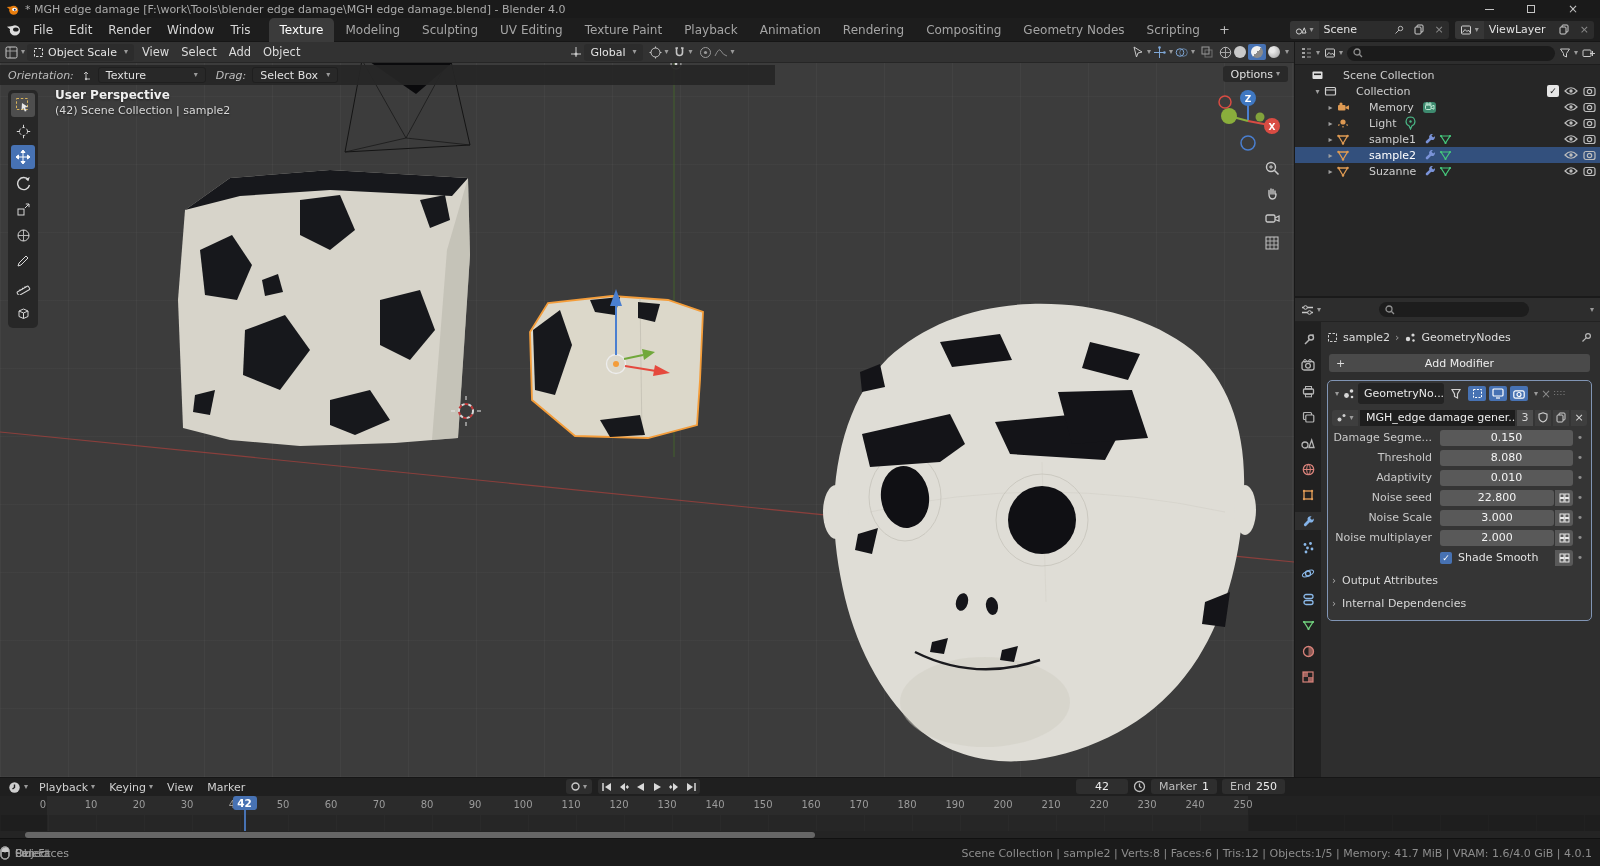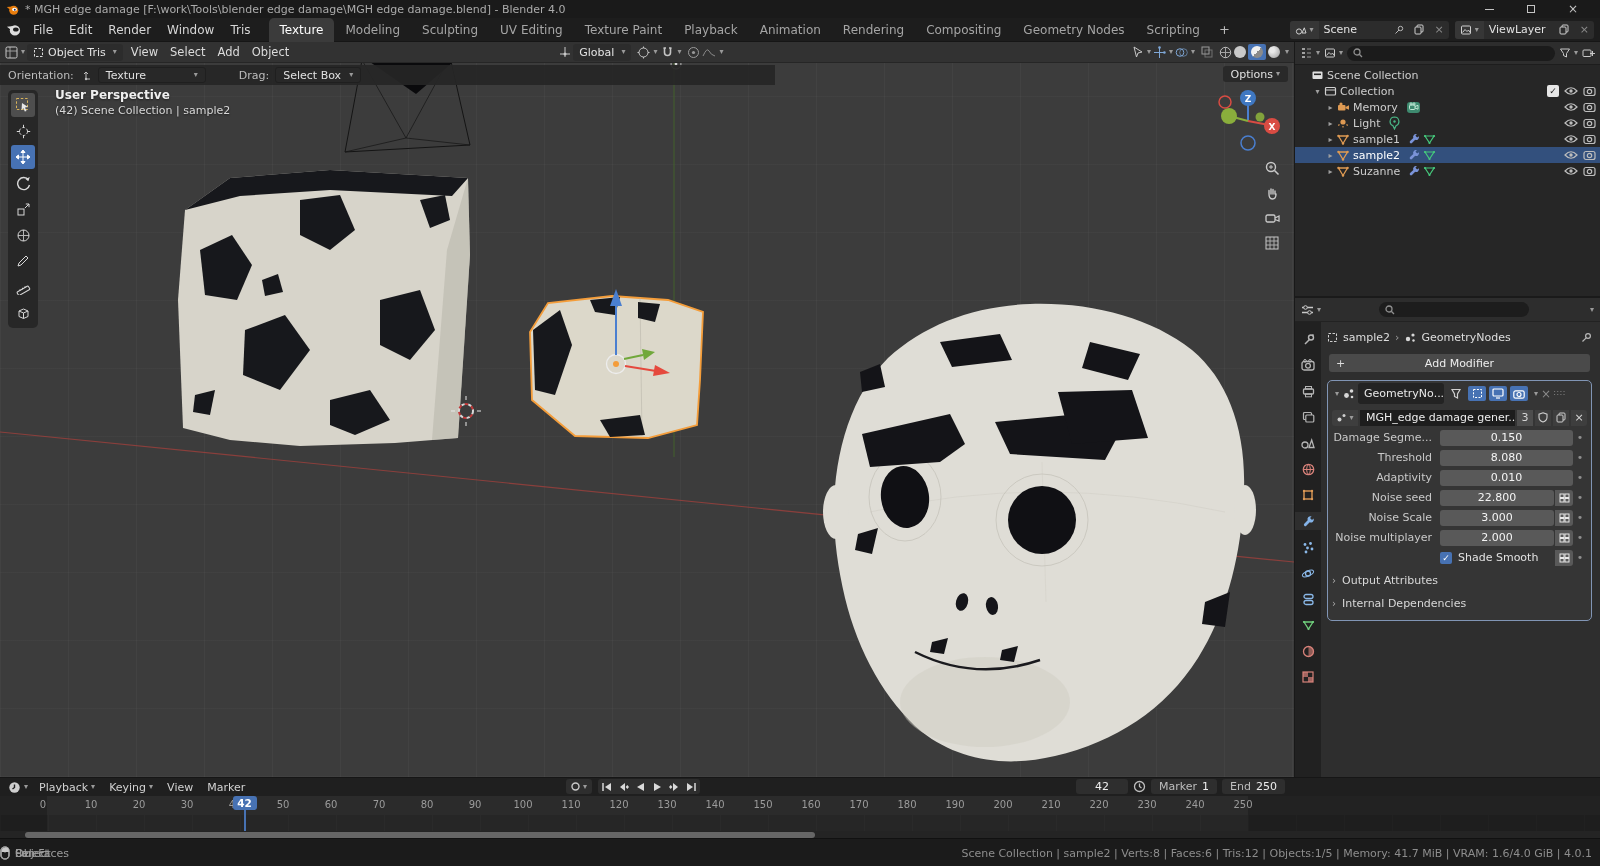--- a/index.html
+++ b/index.html
@@ -39,21 +39,21 @@
   #vpgrid { position:absolute; inset:0;
     background-image:repeating-linear-gradient(90deg, rgba(255,255,255,.03) 0 1px, transparent 1px 68px),
                      repeating-linear-gradient(0deg, rgba(255,255,255,.025) 0 1px, transparent 1px 68px); }
   #vheader { position:absolute; top:0; left:0; width:100%; height:21px; background:#323232; display:flex; align-items:center; gap:2px; padding:0 5px; border-bottom:1px solid #262626; z-index:5; }
   .vfield { display:flex; align-items:center; height:17px; background:#2c2c2c; border-radius:3px; padding:0 6px; color:#e3e3e3; gap:4px; }
   .vmenu { padding:0 6px; color:#dcdcdc; font-size:11.5px; }
   .dim { color:#8a8a8a; }
   .tglblue { background:#4772b3 !important; color:#fff; border-radius:2px; }
   .sphere { width:12px; height:12px; border-radius:50%; }
   #toolsettings { position:absolute; top:23px; left:0; height:20px; width:775px; background:rgba(38,38,38,.92); display:flex; align-items:center; gap:6px; padding:0 8px; z-index:4; }
-  .tslabel { color:#bdbdbd; }
+  .tslabel { color:#bdbdbd;font-style:italic; }
   .tsfield { display:flex; align-items:center; height:16px; background:#282828; border:1px solid #1f1f1f; border-radius:3px; padding:0 7px; color:#e0e0e0; gap:5px; }
   #optionsbtn { position:absolute; top:24px; right:6px; height:16px; background:rgba(40,40,40,.95); border-radius:3px; display:flex; align-items:center; padding:0 8px; color:#e0e0e0; z-index:4; }
   #vpoverlay { position:absolute; left:55px; top:46px; z-index:3; pointer-events:none; }
   #vpoverlay .l1 { color:#efefef; font-size:12px; font-weight:bold; text-shadow:0 1px 2px rgba(0,0,0,.5); }
   #vpoverlay .l2 { color:#d8d8d8; font-size:11px; margin-top:2px; text-shadow:0 1px 2px rgba(0,0,0,.5); }
   #vtoolbar { position:absolute; left:8px; top:48px; width:30px; background:rgba(34,34,34,.82); border-radius:5px; padding:3px; display:flex; flex-direction:column; gap:2px; z-index:4; }
   .toolbtn { width:24px; height:24px; border-radius:3px; display:flex; align-items:center; justify-content:center; color:#d8d8d8; }
   .toolbtn.pressed { background:#4e4e4e; }
   .toolbtn.activeblue { background:#4772b3; color:#fff; }
   #navgizmo { position:absolute; right:14px; top:45px; z-index:4; }
@@ -63,21 +63,21 @@
   
   #rightpanel { position:absolute; left:1294px; top:0; width:306px; height:735px; background:#262626; border-left:1px solid #191919; }
   #outliner { position:absolute; top:0; left:0; width:100%; height:252px; background:#262626; }
   #outlinerhead { height:23px; background:#2d2d2d; display:flex; align-items:center; gap:4px; padding:0 5px; border-bottom:1px solid #1d1d1d; }
   .searchfield { flex:1; height:15px; background:#1b1b1b; border-radius:8px; display:flex; align-items:center; padding:0 6px; gap:4px; color:#9a9a9a; }
   #outliner-rows { padding-top:2px; }
   .orow { display:flex; align-items:center; height:16px; padding-right:4px; color:#cecece; }
   .orow.selected { background:#33507d; color:#fff; }
   .oarrow { width:11px; font-size:8px; color:#9f9f9f; text-align:center; flex:none; }
   .oicon { width:14px; display:flex; justify-content:center; margin-right:3px; flex:none; }
-  .olabel { white-space:nowrap; }
+  .olabel { white-space:nowrap;margin-left:16px; }
   .obadges { display:flex; align-items:center; gap:3px; margin-left:8px; }
   .orights { margin-left:auto; display:flex; align-items:center; gap:5px; }
   .ochk { width:12px; height:12px; background:#e6e6e6; border-radius:2px; color:#222; font-size:9px; display:flex; align-items:center; justify-content:center; }
   #properties { position:absolute; top:254px; left:0; width:100%; height:481px; background:#2e2e2e; border-top:2px solid #1a1a1a; }
   #propshead { height:24px; background:#2d2d2d; display:flex; align-items:center; gap:5px; padding:0 6px; border-bottom:1px solid #222; }
   .searchpill { width:150px; height:15px; background:#1d1d1d; border-radius:8px; display:flex; align-items:center; padding:0 6px; gap:4px; margin:0 auto; }
   #propstabs { position:absolute; left:0; top:24px; width:26px; bottom:0; background:#212121; display:flex; flex-direction:column; align-items:center; padding-top:8px; gap:8px; }
   .ptab { width:26px; height:18px; display:flex; align-items:center; justify-content:center; color:#b5b5b5; }
   .ptab.active { background:#2e2e2e; color:#84b3e8; }
   #propsbody { position:absolute; left:26px; right:0; top:24px; bottom:0; padding:6px 8px 0 6px; }
@@ -332,21 +332,21 @@
           <svg width="13" height="13" viewBox="0 0 13 13">
               <rect x="1" y="1" width="11" height="11" rx="1.5" fill="none" stroke="#c9c9c9"></rect>
               <path d="M1 5 h11 M5 1 v11" stroke="#c9c9c9" opacity="0.7"></path>
             </svg>
           <span class="caret">▾</span>
           </span>
         <div class="vfield">
           <svg width="11" height="11" viewBox="0 0 11 11">
               <rect x="1.5" y="1.5" width="8" height="8" fill="none" stroke="#d8d8d8" stroke-dasharray="2.5 1.5"></rect>
             </svg>
-          <span>Object Tris</span>
+          <span>Object Scale</span>
           <span class="caret">▾</span>
         </div>
         <div class="row">
 
         <span class="vmenu">View</span>
             <span class="vmenu">Select</span>
             <span class="vmenu">Add</span>
             <span class="vmenu">Object</span>
           </div>
         <div style="width:260px;"></div>
@@ -437,21 +437,21 @@
         <span class="ic">
           <svg width="12" height="12" viewBox="0 0 12 12">
               <path d="M6 10 V3 M6 3 l-2 2 M6 3 l2 2 M6 10 h4" stroke="#bdbdbd" fill="none"></path>
               <circle cx="6" cy="10" r="1.2" fill="#bdbdbd"></circle>
             </svg>
           </span>
         <div class="tsfield" style="width:108px;">
           <span>Texture</span>
           <span class="caret" style="margin-left:auto;">▾</span>
         </div>
-        <span class="tslabel" style="margin-left:27px;">Drag:</span>
+        <span class="tslabel" style="margin-left:4px;">Drag:</span>
         <div class="tsfield">
           <span>Select Box</span>
           <span class="caret">▾</span>
         </div>
       </div>
 
       <div id="optionsbtn">
         <span>Options</span>
         <span class="caret">▾</span>
       </div>

